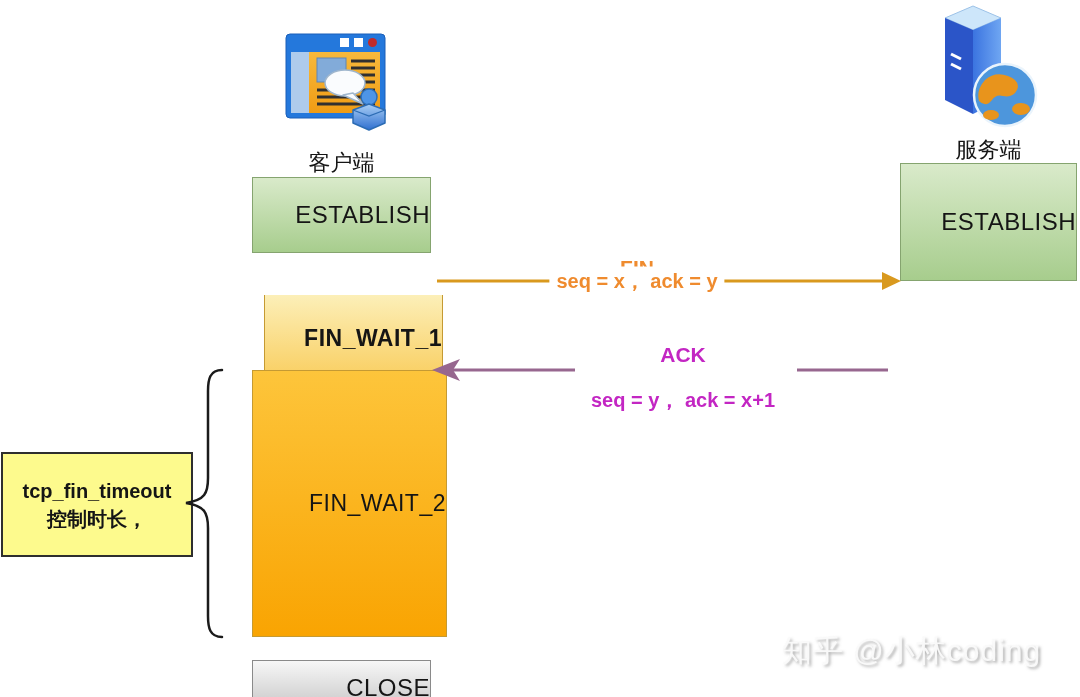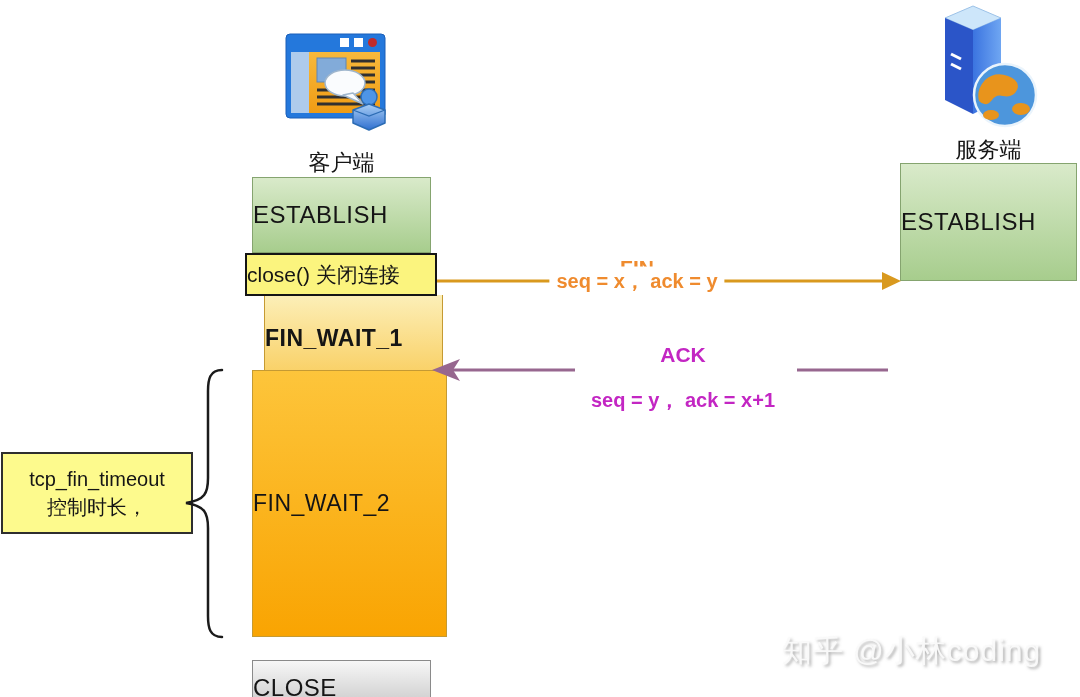--- a/index.html
+++ b/index.html
@@ -6,21 +6,21 @@
   .stage {
     position:relative; width:1080px; height:697px; background:#ffffff;
     font-family:"Liberation Sans", sans-serif; overflow:hidden; color:#111;
   }
   .icon-wrap { position:absolute; }
   .side-label {
     position:absolute; text-align:center; font-size:22px; color:#151515;
   }
   .box {
     position:absolute; box-sizing:border-box; display:flex;
-    align-items:center; justify-content:flex-start;
+    align-items:center; justify-content:flex-end;
     font-size:23px; color:#151515; letter-spacing:0.5px;
   }
   
   .c-establish { left:252px; top:177px; width:179px; height:76px;
     background:linear-gradient(180deg, var(--establish-top), var(--establish-bottom));
     border:1px solid var(--establish-border); font-size:24px; }
   .c-finwait1 { left:264px; top:295px; width:179px; height:88px;
     background:linear-gradient(180deg, var(--finwait1-top), var(--finwait1-bottom));
     border:1px solid var(--orange-border); border-top:none;font-weight:bold; }
   .c-finwait2 { left:252px; top:370px; width:195px; height:267px;
@@ -44,24 +44,24 @@
   .overlay { position:absolute; left:0; top:0; z-index:4; pointer-events:none; }
   
   .msg { position:absolute; z-index:6; transform:translate(-50%,-50%);
     font-weight:bold; white-space:nowrap; }
   .msg-name { font-size:21px; }
   .msg-detail { font-size:20px; background:#ffffff; padding:1px 7px; }
   .fin-color { color:var(--fin-text); }
   .ack-color { color:var(--ack-text); }
   
   .note {
-    position:absolute; left:1px; top:452px; width:192px; height:82px;
+    position:absolute; left:1px; top:452px; width:192px; height:105px;
     background:var(--note-bg); border:2px solid #2e2e2e; box-sizing:border-box;
     display:flex; flex-direction:column; align-items:center; justify-content:center;
-    font-size:20px; line-height:28px; text-align:center; color:#151515; z-index:3;
+    font-size:20px; line-height:28px; text-align:center; color:#151515; z-index:3;font-weight:bold;
   }
   
   .watermark {
     position:absolute; left:782px; top:631px; z-index:10;
     font-size:30px; letter-spacing:1px; white-space:nowrap;
     color:rgba(250,250,250,0.95);
     text-shadow:2px 2px 3px rgba(110,110,110,0.55);
   }
 </style>
 </head>
@@ -134,23 +134,20 @@
   <div class="box c-finwait1">
     <span>FIN_WAIT_1</span>
   </div>
   <div class="box c-finwait2">
     <span>FIN_WAIT_2</span>
   </div>
   <div class="box c-close">
     <span>CLOSE</span>
   </div>
 
-  <div class="box action-box">
-    <span>close() 关闭连接</span>
-  </div>
 
   <div class="box s-establish">
     <span>ESTABLISH</span>
   </div>
 
   <svg class="overlay" width="1080" height="697" viewBox="0 0 1080 697">
     <g>
       <line x1="437" y1="281" x2="884" y2="281" stroke-width="3" stroke="#D9991E"></line>
       <polygon points="882,272 901,281 882,290" fill="#D9991E"></polygon>
     </g>

